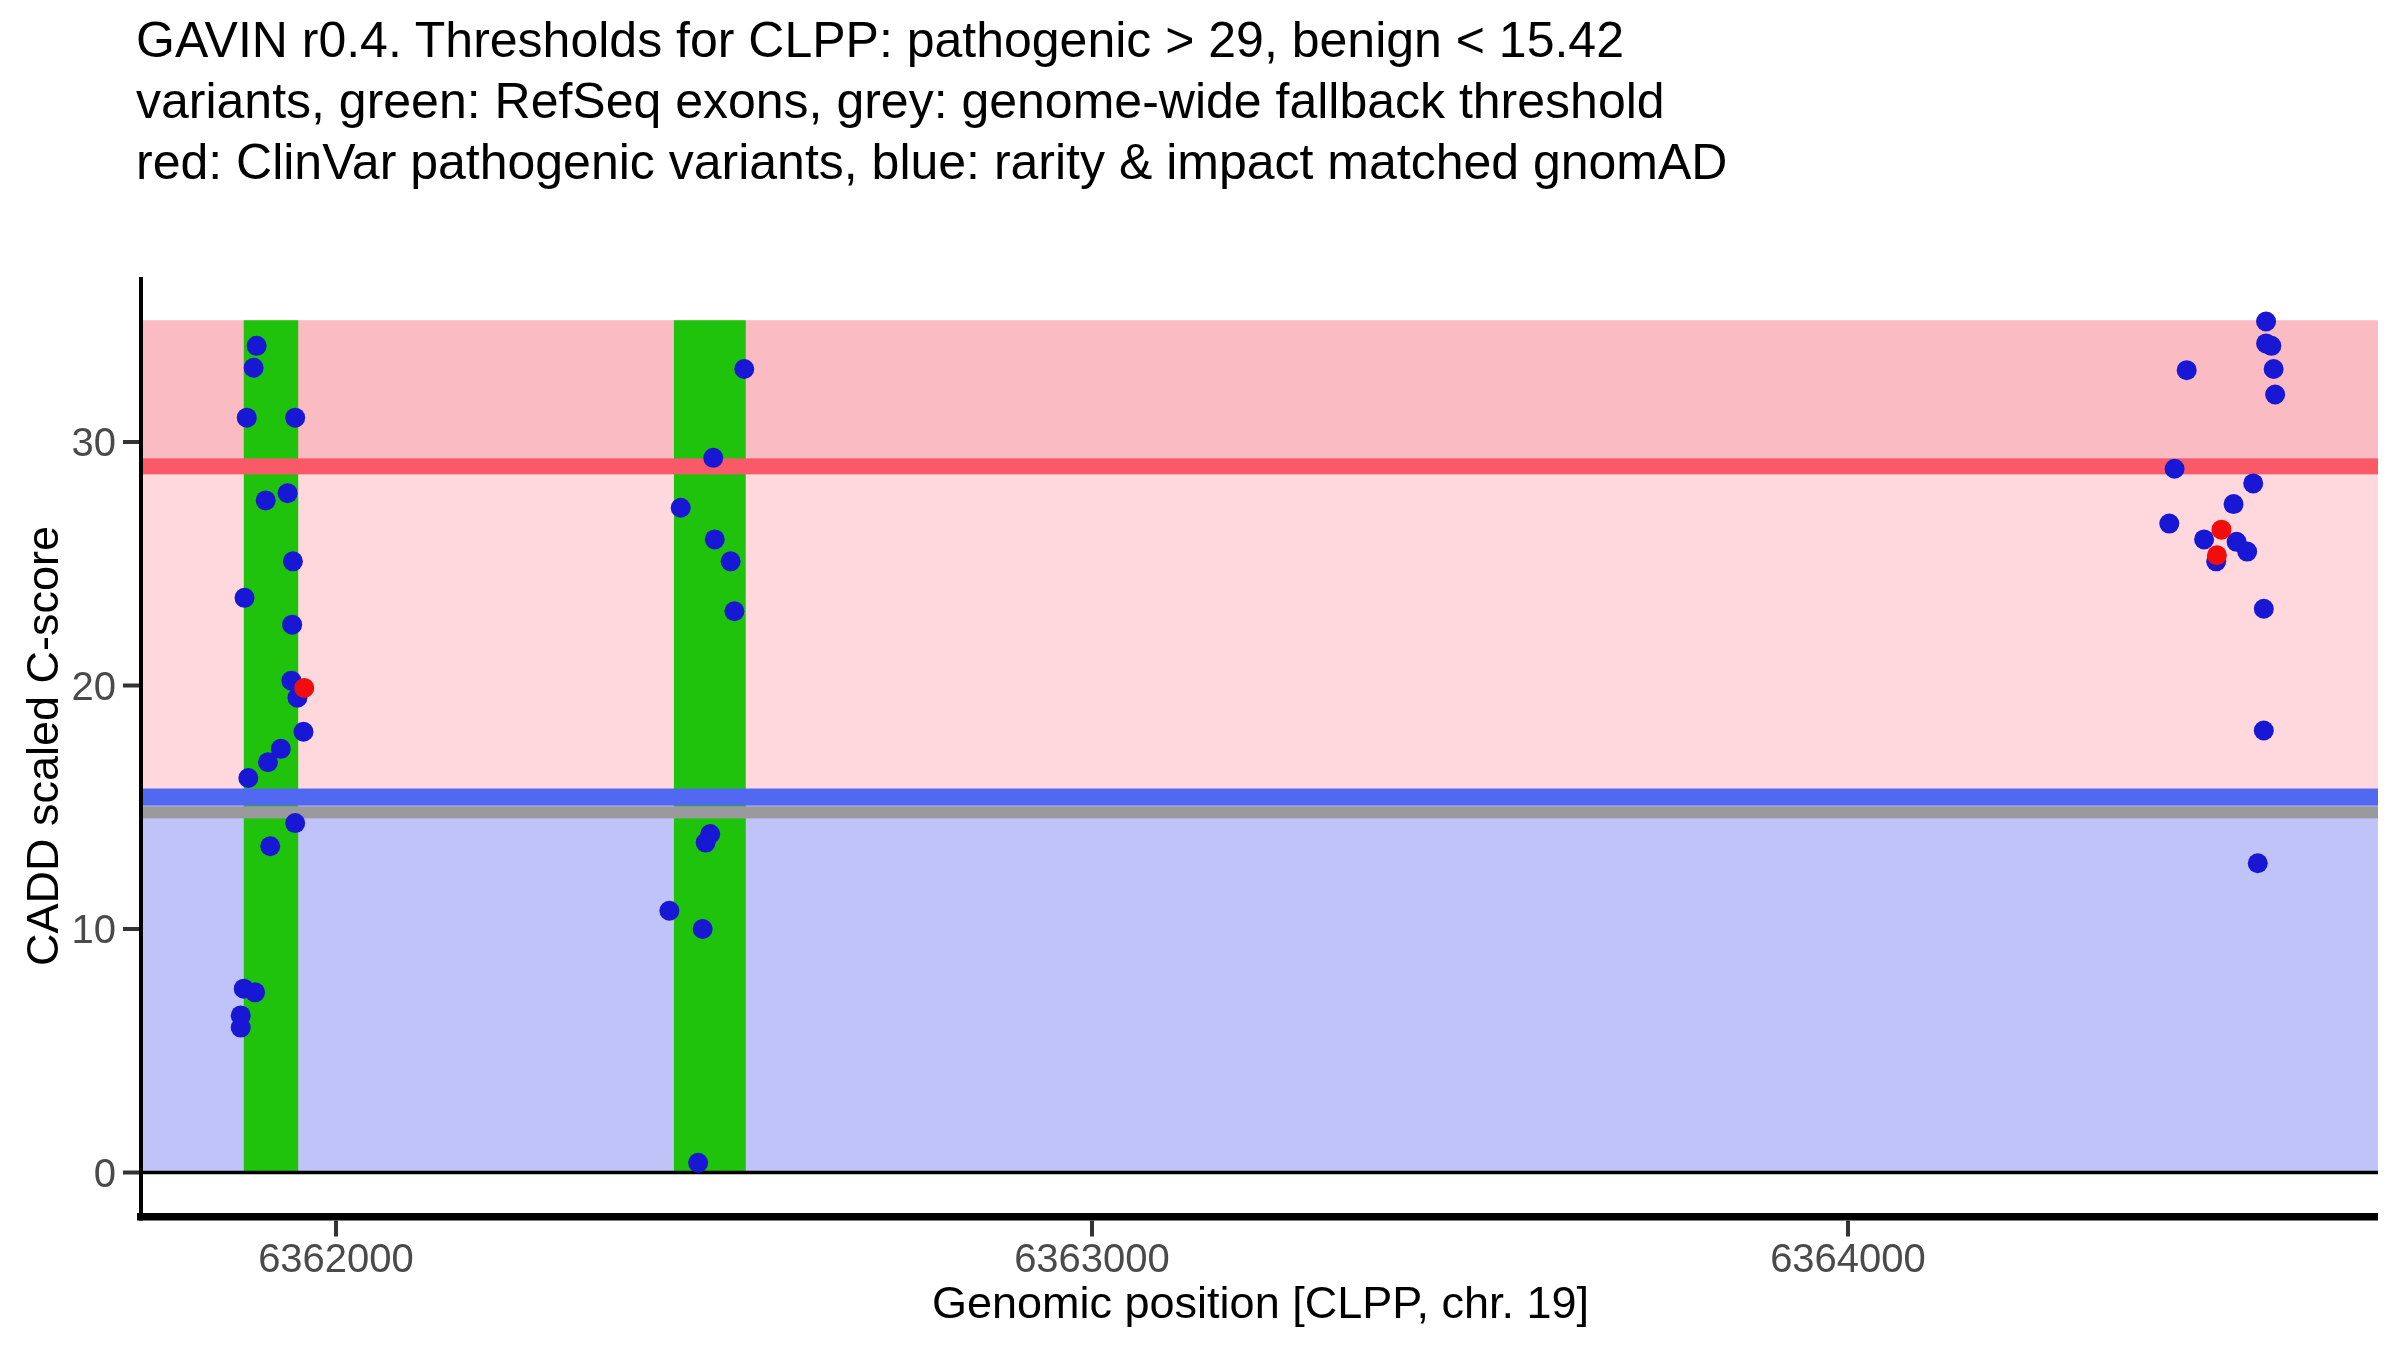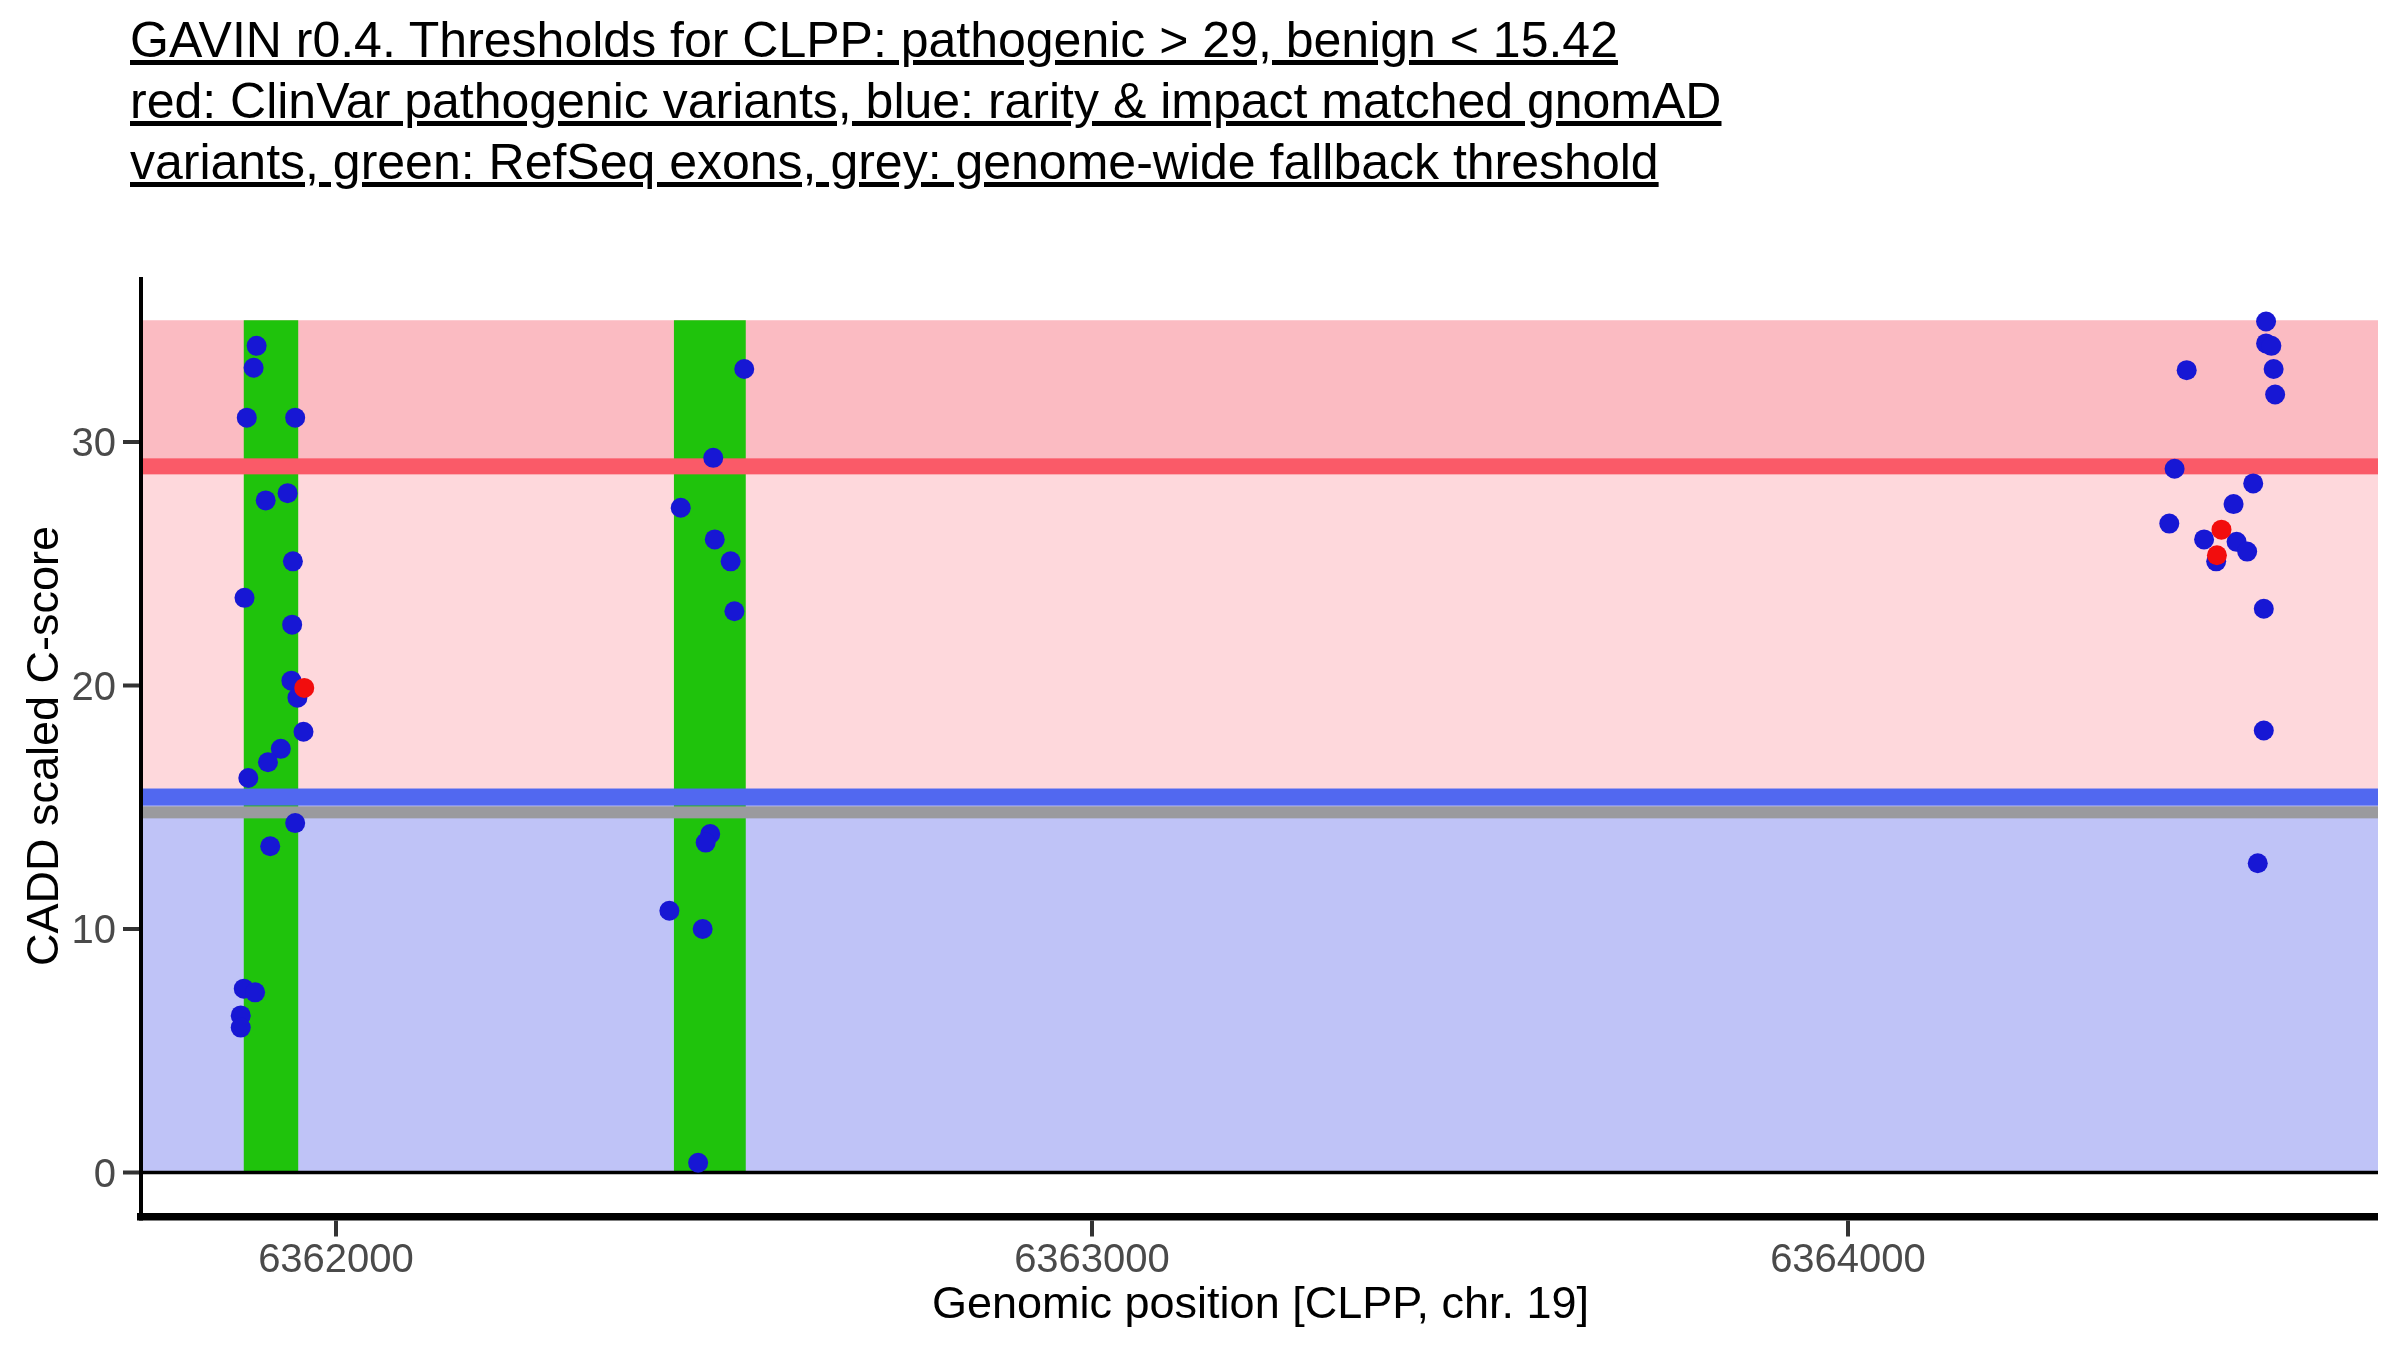--- a/index.html
+++ b/index.html
@@ -7,42 +7,41 @@
     position: relative;
     width: 2400px;
     height: 1350px;
     background: #ffffff;
     font-family: "Liberation Sans", sans-serif;
     overflow: hidden;
   }
   svg.chart { position: absolute; left: 0; top: 0; }
   .title-block {
     position: absolute;
-    left: 130px;
+    left: 136px;
     top: 10px;
     color: #000000;
     font-size: 50px;
     line-height: 61px;
     white-space: nowrap;
     z-index: 2;
-    text-decoration: underline;
   }
   svg text { font-family: "Liberation Sans", sans-serif; }
   .tick-label { fill: #4a4a4a; font-size: 40px; }
   .axis-title { fill: #000000; font-size: 45px; }
 </style>
 </head>
 <body>
 
 <div class="page">
 
   <div class="title-block">
     <div>GAVIN r0.4. Thresholds for CLPP: pathogenic &gt; 29, benign &lt; 15.42</div>
+    <div>variants, green: RefSeq exons, grey: genome-wide fallback threshold</div>
     <div>red: ClinVar pathogenic variants, blue: rarity &amp; impact matched gnomAD</div>
-    <div>variants, green: RefSeq exons, grey: genome-wide fallback threshold</div>
   </div>
 
   <svg class="chart" id="chart-svg" width="2400" height="1350" viewBox="0 0 2400 1350">
       <rect x="143" width="2235" y="320.25" height="146.0999999999999" fill="#FBBBC2"></rect>
       <rect x="143" width="2235" y="466.3499999999999" height="330.673" fill="#FED8DC"></rect>
       <rect x="143" width="2235" y="797.0229999999999" height="375.4770000000001" fill="#BFC3F7"></rect>
       <rect x="243.768" width="54.43199999999999" y="320.25" height="852.25" fill="#1FC30C"></rect>
       <rect x="673.932" width="71.81999999999994" y="320.25" height="852.25" fill="#1FC30C"></rect>
       <rect x="143" width="2235" y="806.3634999999999" height="12" fill="#9A9A9E"></rect>
       <rect x="143" width="2235" y="788.5229999999999" height="17" fill="#5168F0"></rect>

